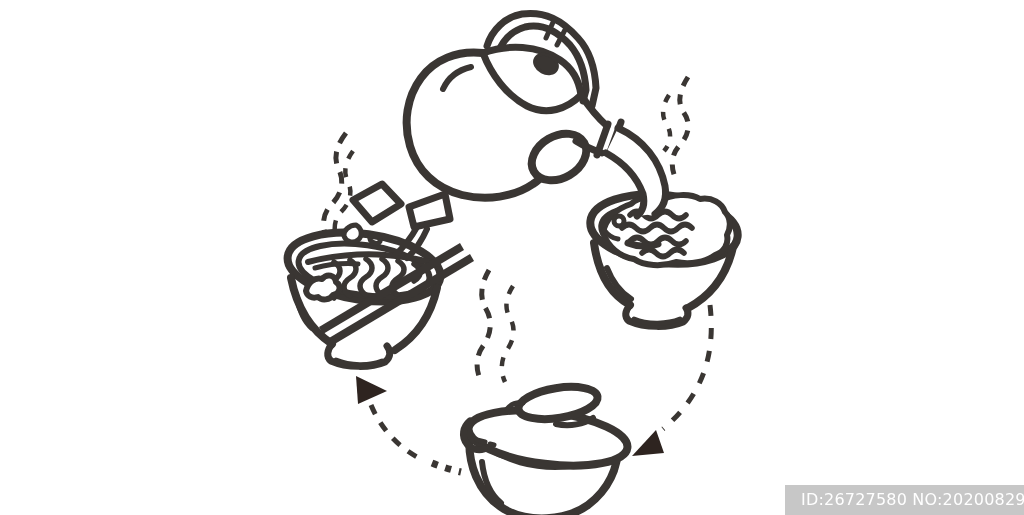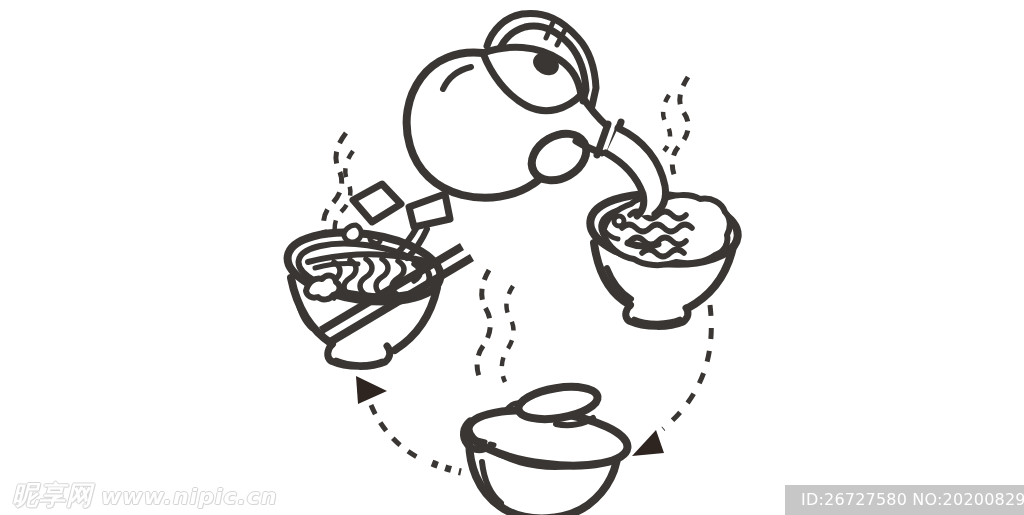--- a/index.html
+++ b/index.html
@@ -146,18 +146,15 @@
   <g>
     <polygon class="ink fillw" stroke="#3a3633" stroke-width="7" points="353,200 382,184 401,204 372,222"></polygon>
     <polygon class="ink fillw" stroke="#3a3633" stroke-width="7" points="409,207 445,194 450,219 414,227"></polygon>
     <path class="ink" stroke-width="6" d="M 417,227 C 411,238 404,247 395,255"></path>
     <path class="ink" stroke-width="6" d="M 427,229 C 422,240 416,250 407,258"></path>
     <path class="ink fillw" stroke-width="5" d="M 356,225 C 362,228 363,236 358,240 C 353,244 346,242 344,236 C 343,231 349,225 356,225 Z"></path>
     <ellipse class="ink" stroke-width="5" cx="375" cy="239" rx="5.5" ry="4" transform="rotate(25 375 239)"></ellipse>
   </g>
 </svg>
 
-<div class="watermark">
-  <span class="site">昵享网</span><span class="url">www.nipic.cn</span>
-</div>
 
 <div class="idbar">ID:26727580 NO:20200829144512788000</div>
 </div>
 
 </body></html>

